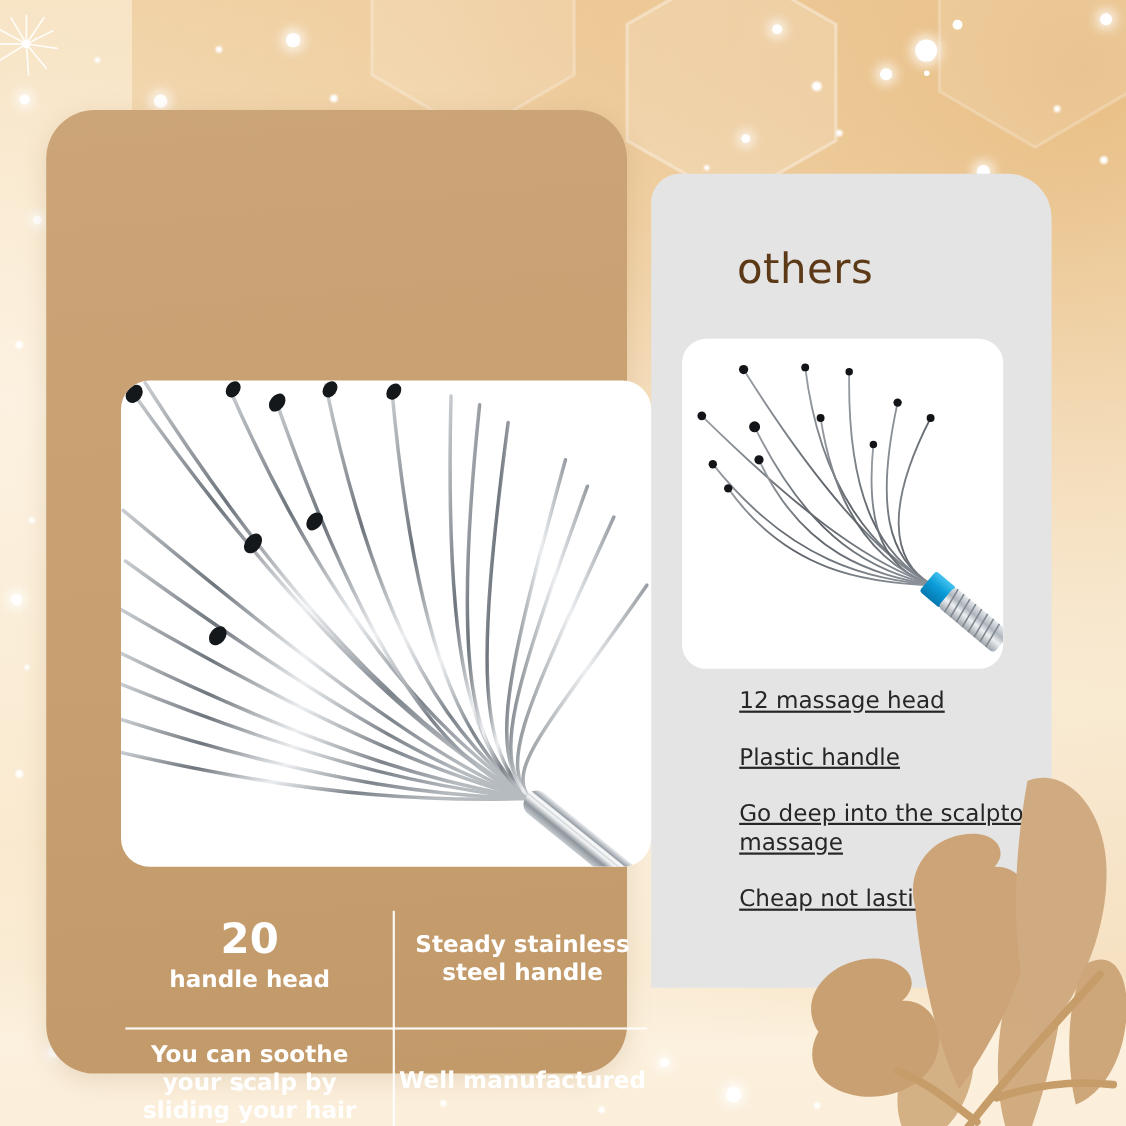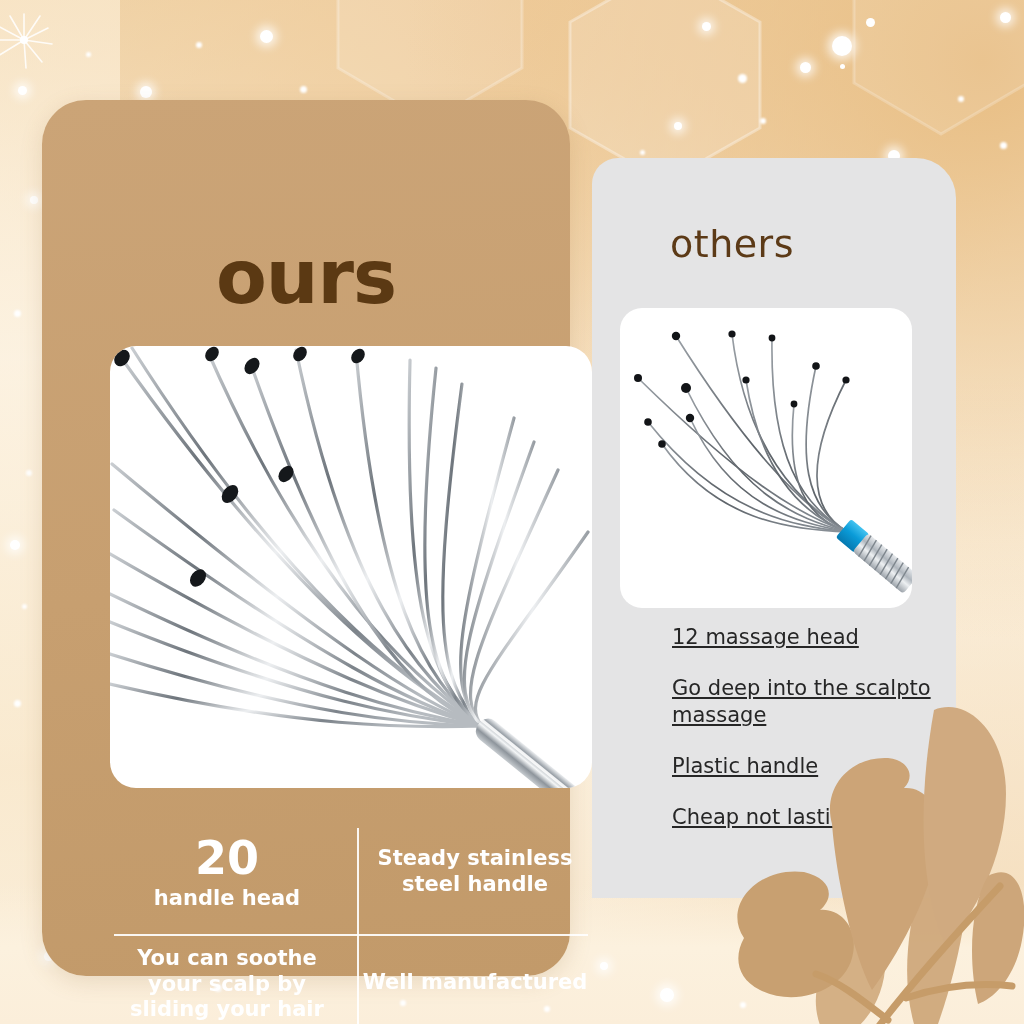--- a/index.html
+++ b/index.html
@@ -84,21 +84,21 @@
   
   .feat-grid{
     position:absolute;left:72px;top:724px;width:474px;height:224px;
   }
   .feat-cell{position:absolute;width:226px;text-align:center;color:#fff;}
   .feat-cell.tl{left:0;top:10px;}
   .feat-cell.tr{left:248px;top:22px;}
   .feat-cell.bl{left:0;top:122px;}
   .feat-cell.br{left:248px;top:146px;}
   .feat-big{
-    font-size:46px;font-weight:700;line-height:1.05;margin-bottom:4px;
+    font-size:38px;font-weight:700;line-height:1.05;margin-bottom:4px;
     font-family:"DejaVu Sans", sans-serif;
   }
   .feat-txt{
     font-size:21px;font-weight:700;line-height:1.22;
     font-family:"DejaVu Sans", sans-serif;
   }
   .divider-v{
     position:absolute;left:243px;top:4px;width:2px;height:216px;
     background:rgba(255,255,255,.92);
   }
@@ -251,28 +251,27 @@
             <line x1="283" y1="212" x2="287" y2="236"></line>
           <line x1="290" y1="212" x2="294" y2="236"></line>
             <line x1="297" y1="212" x2="301" y2="236"></line>
         </g>
       </g>
     </svg>
   </div>
 
   <div class="others-list">
     <div class="li">12 massage head</div>
+    <div class="li">Plastic handle</div>
     <div class="li">Go deep into the scalpto massage</div>
-    <div class="li">Plastic handle</div>
     <div class="li">Cheap not lasting</div>
   </div>
 
   <div class="card-ours">
 
-    <div class="ours-title">ours</div>
 
     <div class="ours-photo">
       <svg width="482" height="442" viewBox="0 0 482 442">
         <defs>
           <linearGradient id="wireA" x1="0" y1="0" x2="1" y2="0.6">
             <stop offset="0%" stop-color="#C9CDD1"></stop>
             <stop offset="28%" stop-color="#6E757C"></stop>
             <stop offset="55%" stop-color="#EDEFF1"></stop>
             <stop offset="80%" stop-color="#7C838A"></stop>
             <stop offset="100%" stop-color="#B6BBC0"></stop>

